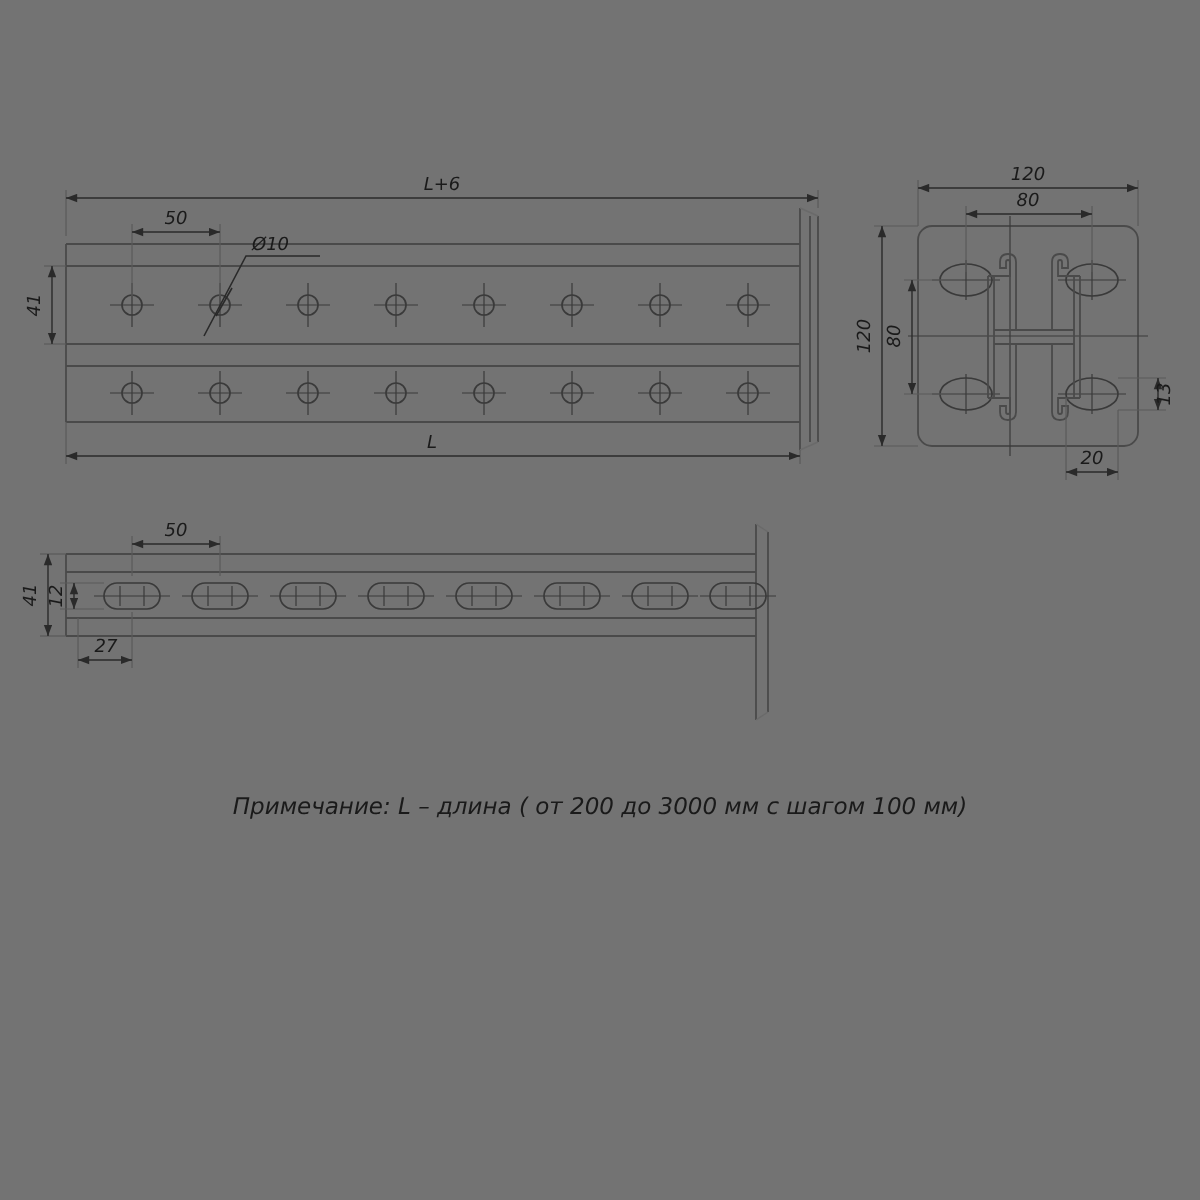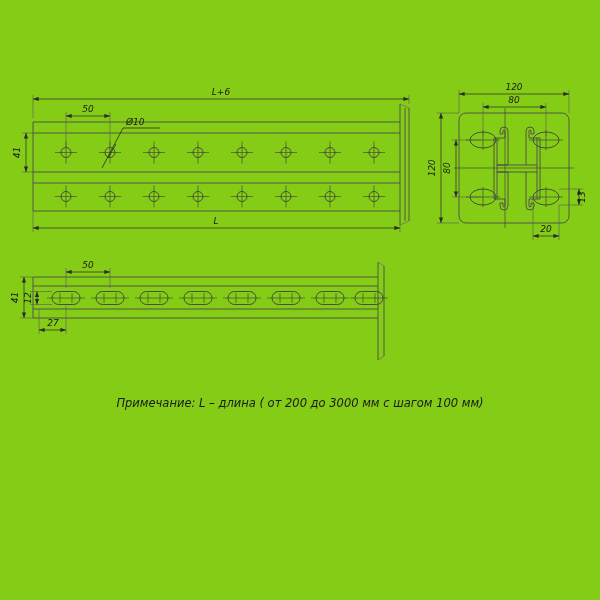--- a/index.html
+++ b/index.html
@@ -4,21 +4,21 @@
 <style>
   html, body {
     margin: 0;
     padding: 0;
     background: #ffffff;
   }
   #sheet {
     position: relative;
     width: 600px;
     height: 600px;
-    background: #84cc16;
+    background: #737373;
     font-family: "DejaVu Sans", sans-serif;
     overflow: hidden;
   }
   #sheet svg {
     display: block;
   }
   .dimtext {
     font-family: "DejaVu Sans", sans-serif;
     font-size: 9px;
     font-style: italic;

